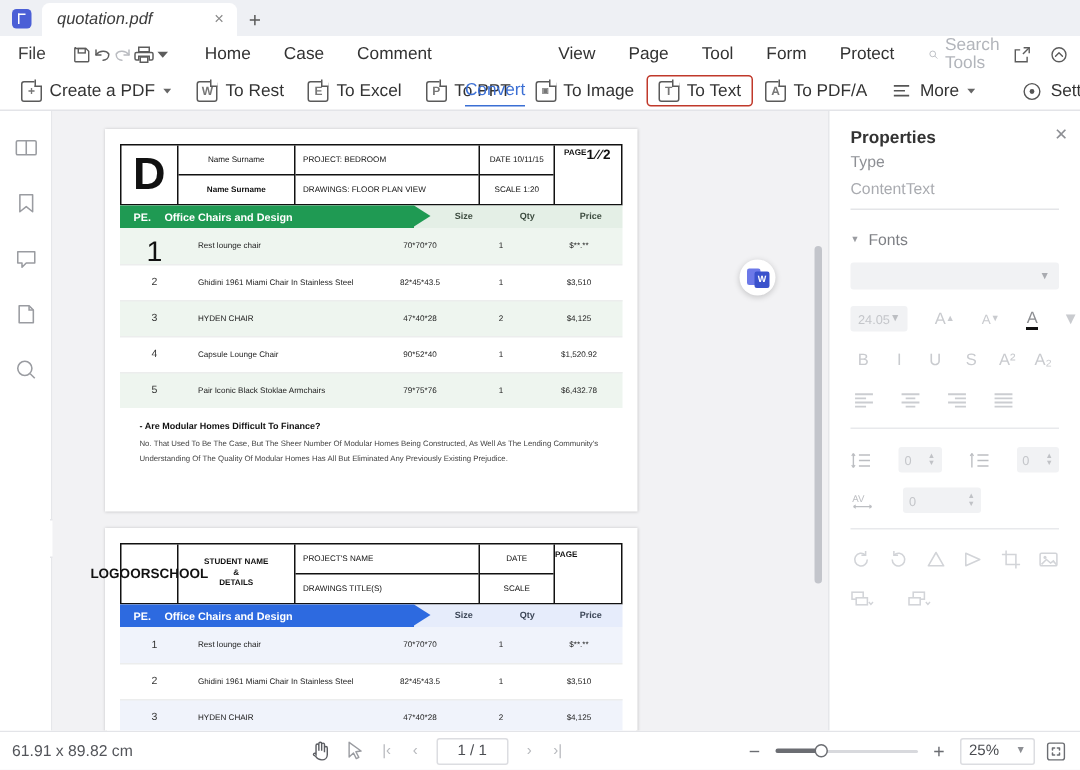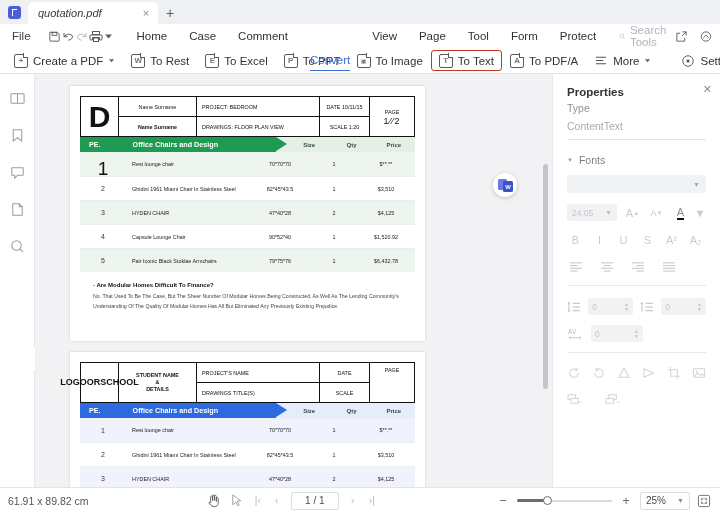--- a/index.html
+++ b/index.html
@@ -128,33 +128,33 @@
   .th-name > div:first-child { border-bottom:1.2px solid #111; }
   .th-name.centered > div { border-bottom:none !important; font-weight:bold; }
   .th-name.centered { justify-content:center; }
   .th-name.centered > div { flex:none; line-height:1.35; }
   .th-proj { flex:1; border-right:1.2px solid #111; display:flex; flex-direction:column; }
   .th-proj > div { flex:1; display:flex; align-items:center; padding-left:5px; font-size:5.4px; color:#111; }
   .th-proj > div:first-child { border-bottom:1.2px solid #111; }
   .th-date { width:50px; border-right:1.2px solid #111; display:flex; flex-direction:column; }
   .th-date > div { flex:1; display:flex; align-items:center; justify-content:center; font-size:5.4px; color:#111; }
   .th-date > div:first-child { border-bottom:1.2px solid #111; }
-  .th-page { width:44px; display:flex; flex-direction:column; align-items:center; justify-content:center; }
+  .th-page { width:44px; display:flex; justify-content:center;font-weight:bold; }
   .th-page .lbl { font-size:5.4px; color:#111; margin-top:2px; }
   .th-page .frac { font-size:9px; color:#111; letter-spacing:1px; margin-top:1px; }
   .th-page.split { justify-content:flex-start; }
   .th-page.split .lbl { margin-top:4px; }
 
   
   .banner { display:flex; height:15px; align-items:stretch; margin-top:0; }
   .banner-green { background:#e4efe6; }
   .banner-blue  { background:#e6ecfb; }
   .ban-left {
     width:196px; display:flex; align-items:center; position:relative; color:#fff;
-    font-weight:bold; font-size:7.2px; padding-left:9px; gap:32px;
+    font-weight:bold; font-size:7.2px; padding-left:9px; gap:9px;
   }
   .ban-left.green { background:#1f9a53; }
   .ban-left.blue  { background:#2d6ae0; }
   .ban-left::after {
     content:""; position:absolute; right:-11px; top:0; width:0; height:0;
     border-top:7.5px solid transparent; border-bottom:7.5px solid transparent;
   }
   .ban-left.green::after { border-left:11px solid #1f9a53; }
   .ban-left.blue::after  { border-left:11px solid #2d6ae0; }
   .ban-col {
@@ -211,21 +211,21 @@
   }
   .p-section {
     display:flex; align-items:center; gap:6px; font-size:10.5px; color:#7d7f84; margin:0 0 9px 0;
   }
   .p-caret { font-size:6px; color:#9a9ca1; }
   .p-select {
     height:18px; background:#f1f2f4; border-radius:2px; display:flex; align-items:center;
     padding:0 6px; font-size:9px; color:#b7b9bd; margin-bottom:11px;
   }
   .p-select .cv { margin-left:auto; font-size:7px; color:#a9abb0; }
-  .p-row { display:flex; align-items:center; gap:7px; margin-bottom:10px; }
+  .p-row { display:flex; align-items:center; gap:18px; margin-bottom:10px; }
   .p-mini {
     width:50px; height:17px; background:#f1f2f4; border-radius:2px; display:flex; align-items:center;
     padding:0 5px; font-size:8.5px; color:#c4c6ca;
   }
   .p-mini .cv { margin-left:auto; font-size:7px; color:#bcbec2; }
   .p-ico { width:17px; height:17px; display:flex; align-items:center; justify-content:center; color:#c9cbcf; font-size:11px; }
   .p-ico.dark { color:#b0b2b6; }
   .p-divider { height:1px; background:#e8e9ec; margin:10px 0 12px 0; }
   .p-stepper {
     width:52px; height:17px; background:#f1f2f4; border-radius:2px; display:flex; align-items:center;

